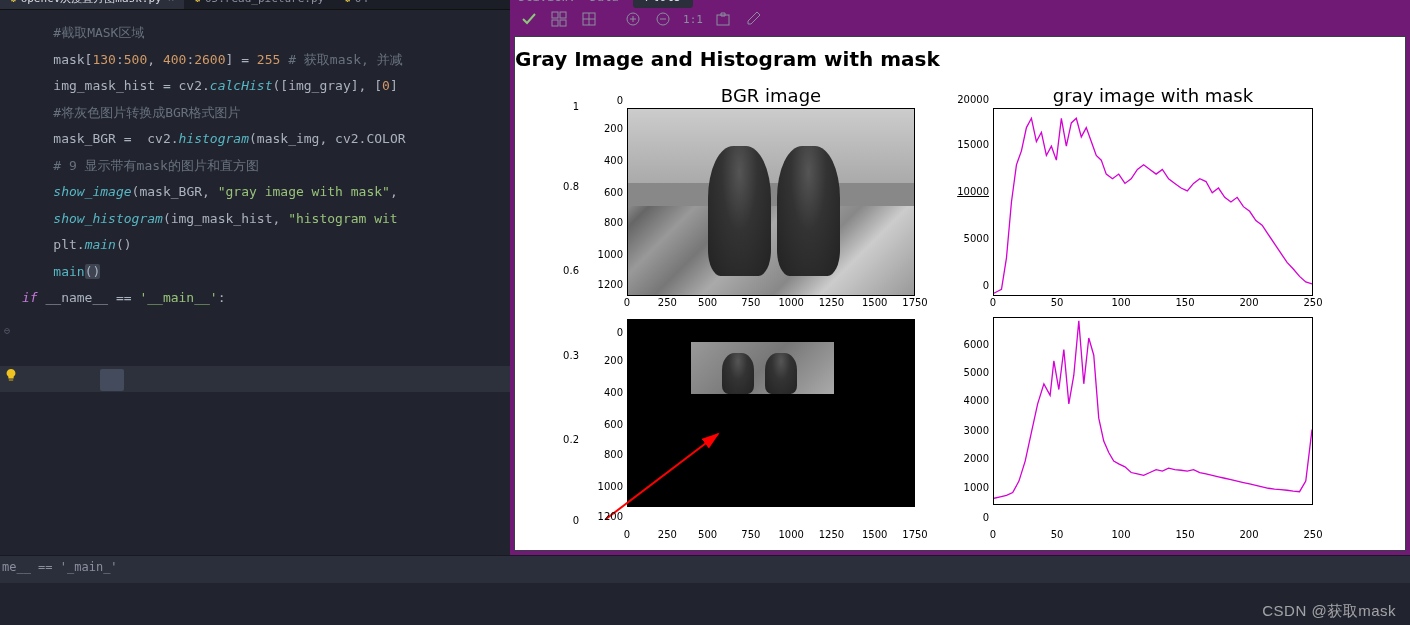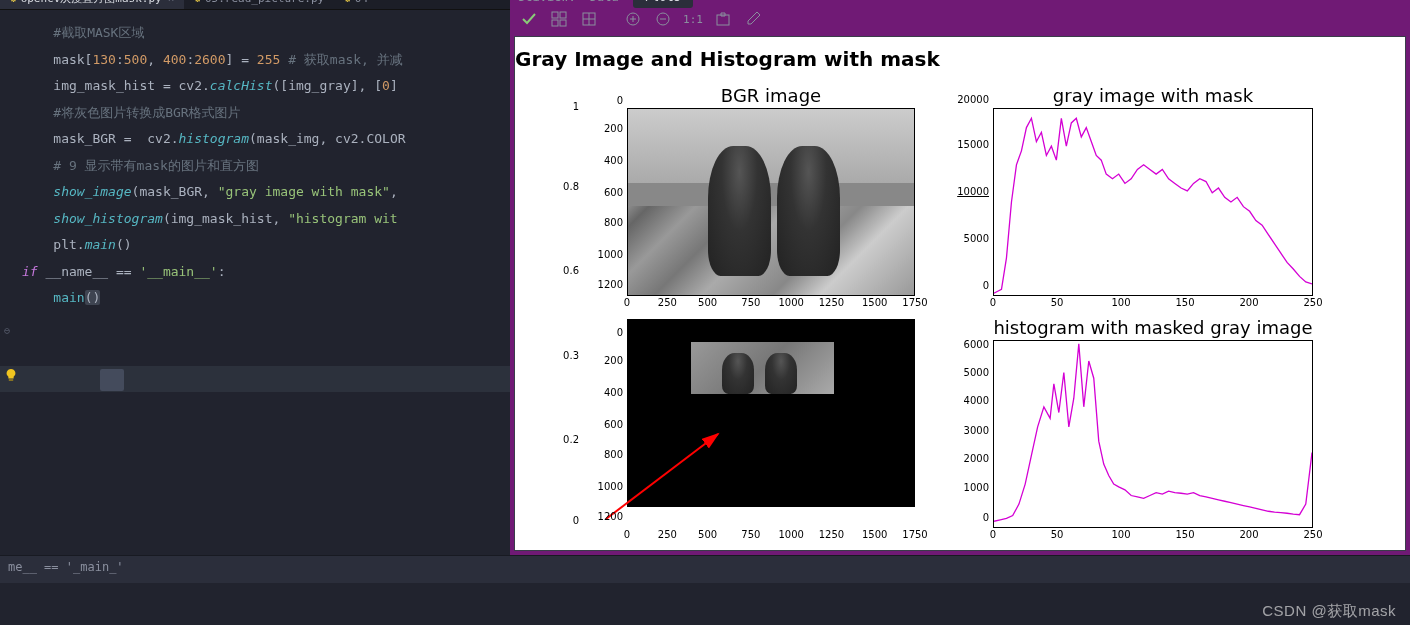--- a/index.html
+++ b/index.html
@@ -42,21 +42,21 @@
   .person{position:absolute;bottom:10%;width:22%;height:70%;background:radial-gradient(ellipse at 50% 20%,#555 0%,#333 40%,#222 100%);border-radius:40% 40% 20% 20%;}
   .p1{left:28%;} .p2{left:52%;}
   .bg-part{position:absolute;background:#aaa;}
   .img-black{width:100%;height:100%;background:#000;position:relative;}
   .inner-gray{position:absolute;left:22%;top:12%;width:50%;height:28%;background:linear-gradient(135deg,#999,#777,#aaa);}
   .inner-gray .person{height:80%;bottom:0;}
   .arrow-svg{position:absolute;left:-30px;bottom:-18px;width:160px;height:120px;pointer-events:none;}
   .ytick-labels{position:absolute;right:100%;top:0;bottom:0;width:42px;text-align:right;font-size:10px;}
   .ytick-labels span{position:absolute;right:4px;}
   .hist-path{stroke:#d400d4;stroke-width:1.3;fill:none;}
-  .bottom-strip{height:28px;background:#2b2e3b;border-top:1px solid #181a22;padding:4px 8px;font-size:12px;color:#8a8f9e;}
+  .bottom-strip{height:28px;background:#2b2e3b;border-top:1px solid #181a22;padding:4px 2px;font-size:12px;color:#8a8f9e;}
   .status-bar{position:absolute;left:0;right:0;bottom:30px;height:4px;background:#21232e;}
   .watermark{position:absolute;right:14px;bottom:4px;font-size:15px;color:rgba(230,230,230,0.65);font-family:Arial,sans-serif;letter-spacing:0.5px;}
   .caret-box{position:absolute;left:100px;top:359px;width:24px;height:22px;background:#444b5c;border-radius:2px;z-index:-1;}
   .shared-y-left{position:absolute;left:-54px;top:0;bottom:0;width:50px;font-size:10px;text-align:right;}
   .shared-y-left span{position:absolute;right:4px;}
   .left-col-xtick-labels{position:absolute;top:100%;left:0;right:0;height:16px;font-size:10px;margin-top:2px;}
   .left-col-xtick-labels span{position:absolute;transform:translateX(-50%);}
 </style>
 </head>
 <body>
@@ -91,22 +91,22 @@
       <div class="code-line">    <span class="c-id">mask[</span><span class="c-num">130</span><span class="c-id">:</span><span class="c-num">500</span><span class="c-id">, </span><span class="c-num">400</span><span class="c-id">:</span><span class="c-num">2600</span><span class="c-id">] = </span><span class="c-num">255</span><span class="c-cmt"> # 获取mask, 并减</span></div>
       <div class="code-line">    <span class="c-id">img_mask_hist = cv2.</span><span class="c-fn">calcHist</span><span class="c-id">([img_gray], [</span><span class="c-num">0</span><span class="c-id">]</span></div>
       <div class="code-line"><span></span></div>
       <div class="code-line">    <span class="c-cmt">#将灰色图片转换成BGR格式图片</span></div>
       <div class="code-line">    <span class="c-id">mask_BGR =  cv2.</span><span class="c-fn">histogram</span><span class="c-id">(mask_img, cv2.COLOR</span></div>
       <div class="code-line">    <span class="c-cmt"># 9 显示带有mask的图片和直方图</span></div>
       <div class="code-line">    <span class="c-fn">show_image</span><span class="c-id">(mask_BGR, </span><span class="c-str">"gray image with mask"</span><span class="c-id">,</span></div>
       <div class="code-line">    <span class="c-fn">show_histogram</span><span class="c-id">(img_mask_hist, </span><span class="c-str">"histogram wit</span></div>
       <div class="code-line"><span></span></div>
       <div class="code-line">    <span class="c-id">plt.</span><span class="c-fn">main</span><span class="c-id">()</span></div>
+      <div class="code-line">    <span class="c-pk">main</span><span class="caret-hl c-id">()</span></div>
       <div class="code-line"><span class="c-kw">if</span><span class="c-id"> __name__ == </span><span class="c-str">'__main__'</span><span class="c-id">:</span></div>
-      <div class="code-line">    <span class="c-pk">main</span><span class="caret-hl c-id">()</span></div>
     </div>
   </div>
 
   <div class="right-pane">
     <div class="header-bar">
       <span>SciView:</span>
       <span>Data</span>
       <span class="active-tab">Plots</span>
     </div>
     <div class="tool-row">
@@ -259,21 +259,20 @@
           <span style="left:28%;">500</span>
           <span style="left:43%;">750</span>
           <span style="left:57%;">1000</span>
           <span style="left:71%;">1250</span>
           <span style="left:86%;">1500</span>
           <span style="left:100%;">1750</span>
         </div>
       </div>
 
       <div class="subplot" style="left:478px;top:280px;width:320px;height:210px;">
-        <div class="sp-title">histogram with masked gray image</div>
         <div class="axes-frame" style="height:188px;">
           <svg width="100%" height="100%" viewBox="0 0 255 6500" preserveAspectRatio="none">
             <polyline id="hist2" class="hist-path" vector-effect="non-scaling-stroke" points="0,6300 5,6250 10,6200 15,6100 20,5700 25,5000 30,4000 35,3000 40,2300 45,2700 48,1500 52,2500 56,1100 60,3000 64,2000 68,100 72,2300 76,700 80,1300 84,3500 88,4300 92,4700 96,5000 100,5100 105,5200 110,5400 115,5450 120,5500 125,5400 130,5300 135,5350 140,5250 145,5300 150,5320 155,5350 160,5300 165,5400 170,5450 175,5500 180,5550 185,5600 190,5650 195,5700 200,5750 205,5800 210,5850 215,5900 220,5950 225,5980 230,6000 235,6020 240,6050 245,6070 250,5700 255,3900"></polyline>
           </svg>
         </div>
         <div class="ytick-labels" style="top:14px;height:188px;">
           <span style="bottom:-4px;">0</span>
           <span style="bottom:14%;">1000</span>
           <span style="bottom:29%;">2000</span>
           <span style="bottom:44%;">3000</span>

